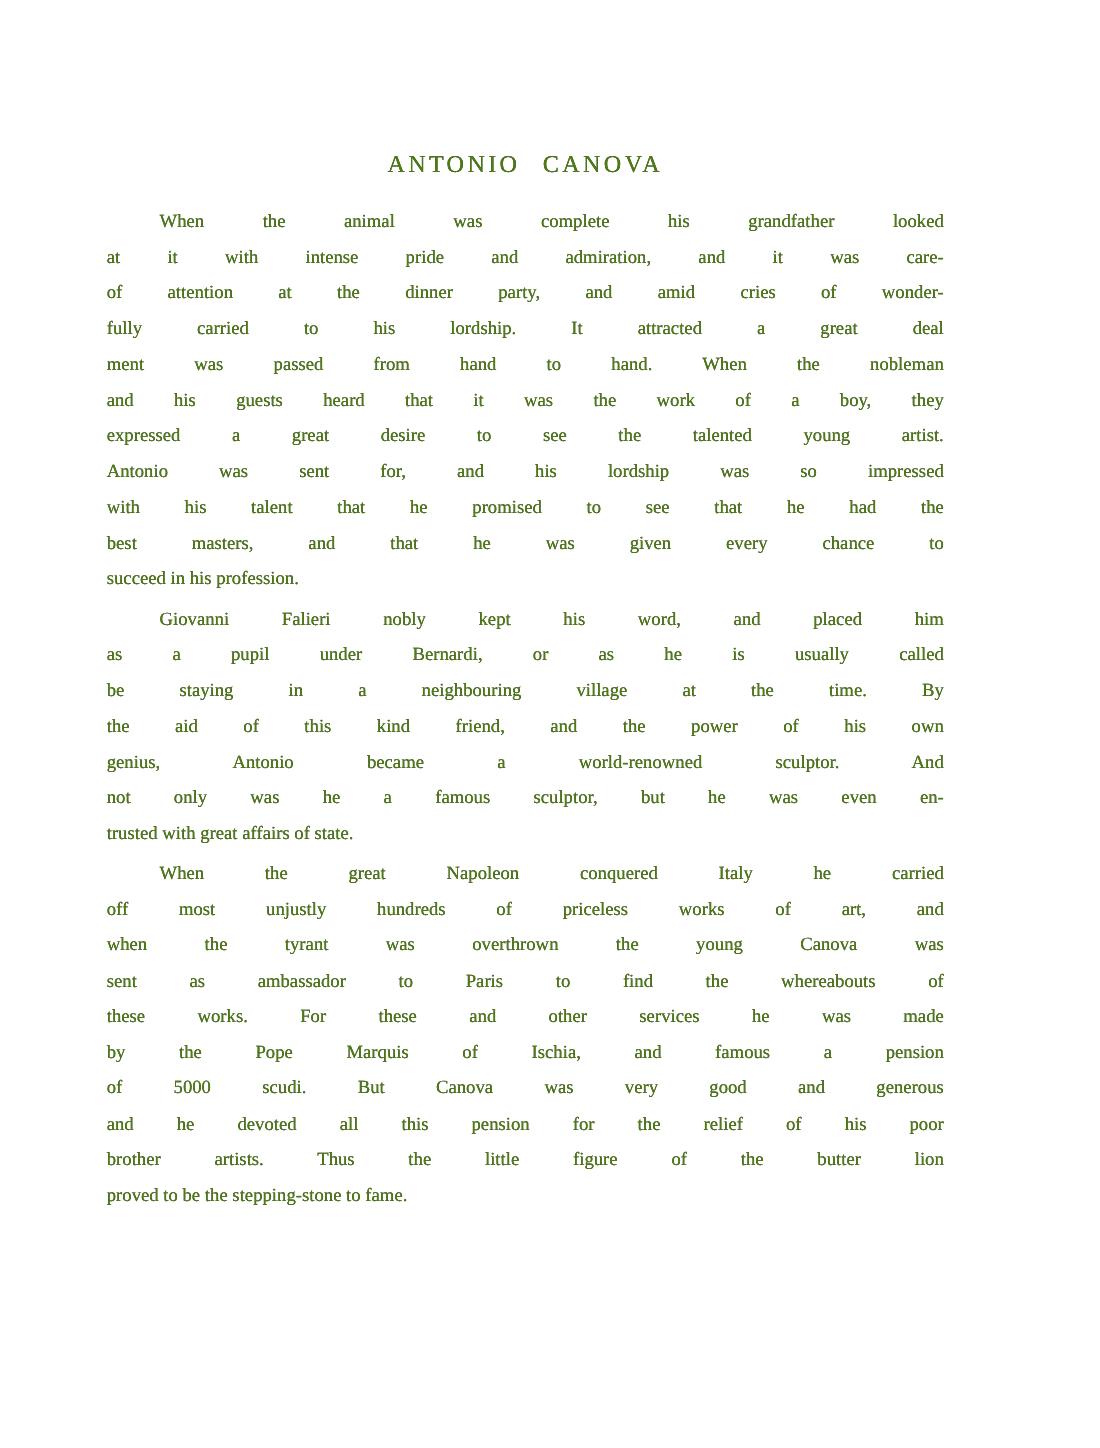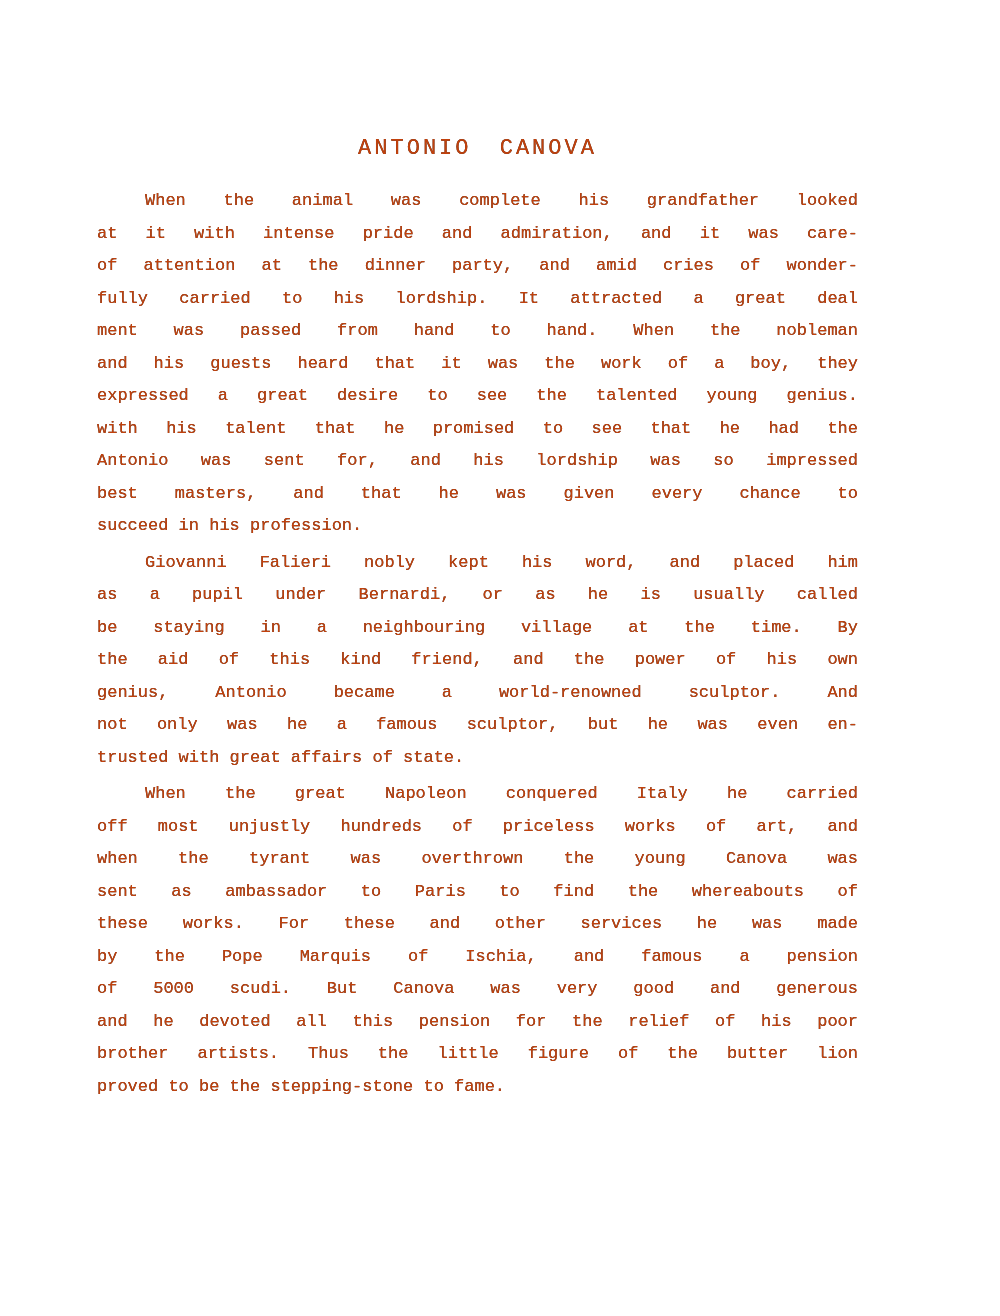--- a/index.html
+++ b/index.html
@@ -6,22 +6,22 @@
     margin: 0;
     padding: 0;
     background: #ffffff;
   }
   .page {
     position: relative;
     width: 1000px;
     height: 1316px;
     background: #ffffff;
     overflow: hidden;
-    font-family: Liberation Mono, monospace;
-    color: #c2410c;
+    font-family: Liberation Serif, serif;
+    color: #4d7c0f;
   }
   .text-column {
     position: absolute;
     left: 97px;
     top: 138px;
     width: 761px;
   }
   .heading {
     margin: 0 0 25px 0;
     font-size: 22px;
@@ -62,23 +62,23 @@
 
     <h1 class="heading">ANTONIO CANOVA</h1>
 
     <div class="paragraph">
       <div class="line indent">When the animal was complete his grandfather looked</div>
       <div class="line">at it with intense pride and admiration, and it was care-</div>
       <div class="line">of attention at the dinner party, and amid cries of wonder-</div>
       <div class="line">fully carried to his lordship. It attracted a great deal</div>
       <div class="line">ment was passed from hand to hand. When the nobleman</div>
       <div class="line">and his guests heard that it was the work of a boy, they</div>
-      <div class="line">expressed a great desire to see the talented young genius.</div>
+      <div class="line">expressed a great desire to see the talented young artist.</div>
+      <div class="line">Antonio was sent for, and his lordship was so impressed</div>
       <div class="line">with his talent that he promised to see that he had the</div>
-      <div class="line">Antonio was sent for, and his lordship was so impressed</div>
       <div class="line">best masters, and that he was given every chance to</div>
       <div class="line lastline">succeed in his profession.</div>
     </div>
 
     <div class="paragraph">
       <div class="line indent">Giovanni Falieri nobly kept his word, and placed him</div>
       <div class="line">as a pupil under Bernardi, or as he is usually called</div>
       <div class="line">be staying in a neighbouring village at the time. By</div>
       <div class="line">the aid of this kind friend, and the power of his own</div>
       <div class="line">genius, Antonio became a world-renowned sculptor. And</div>

